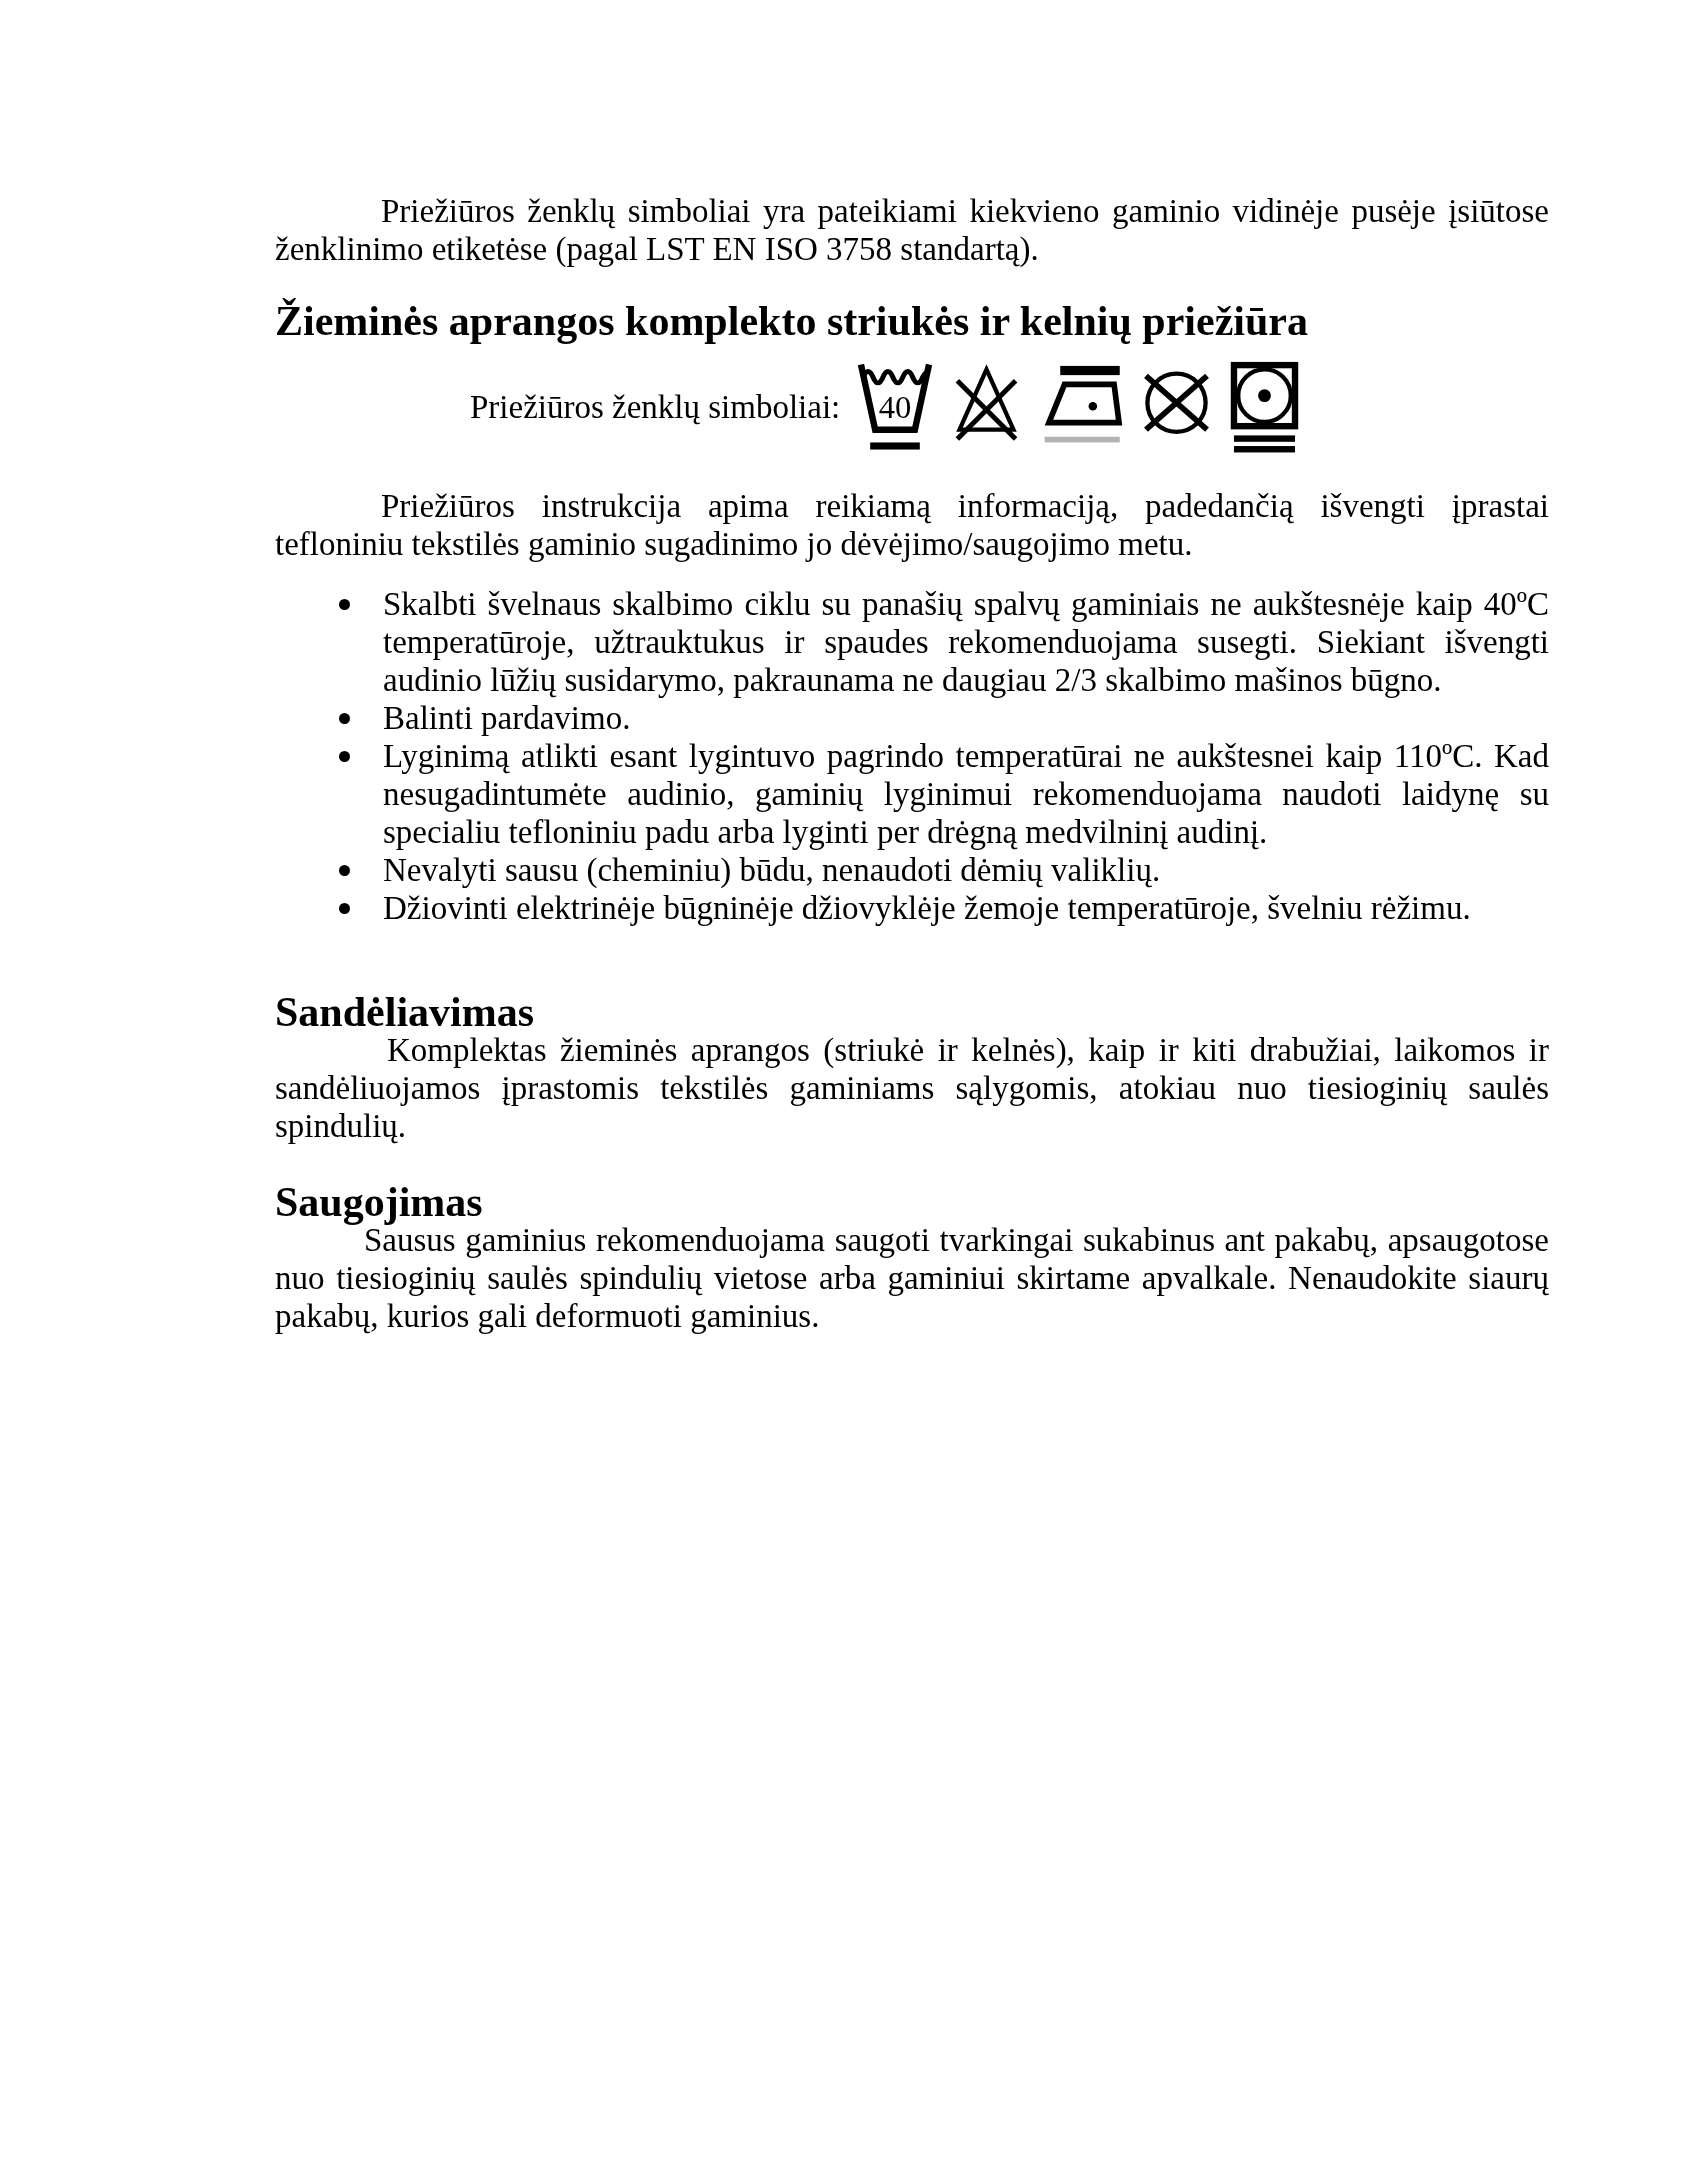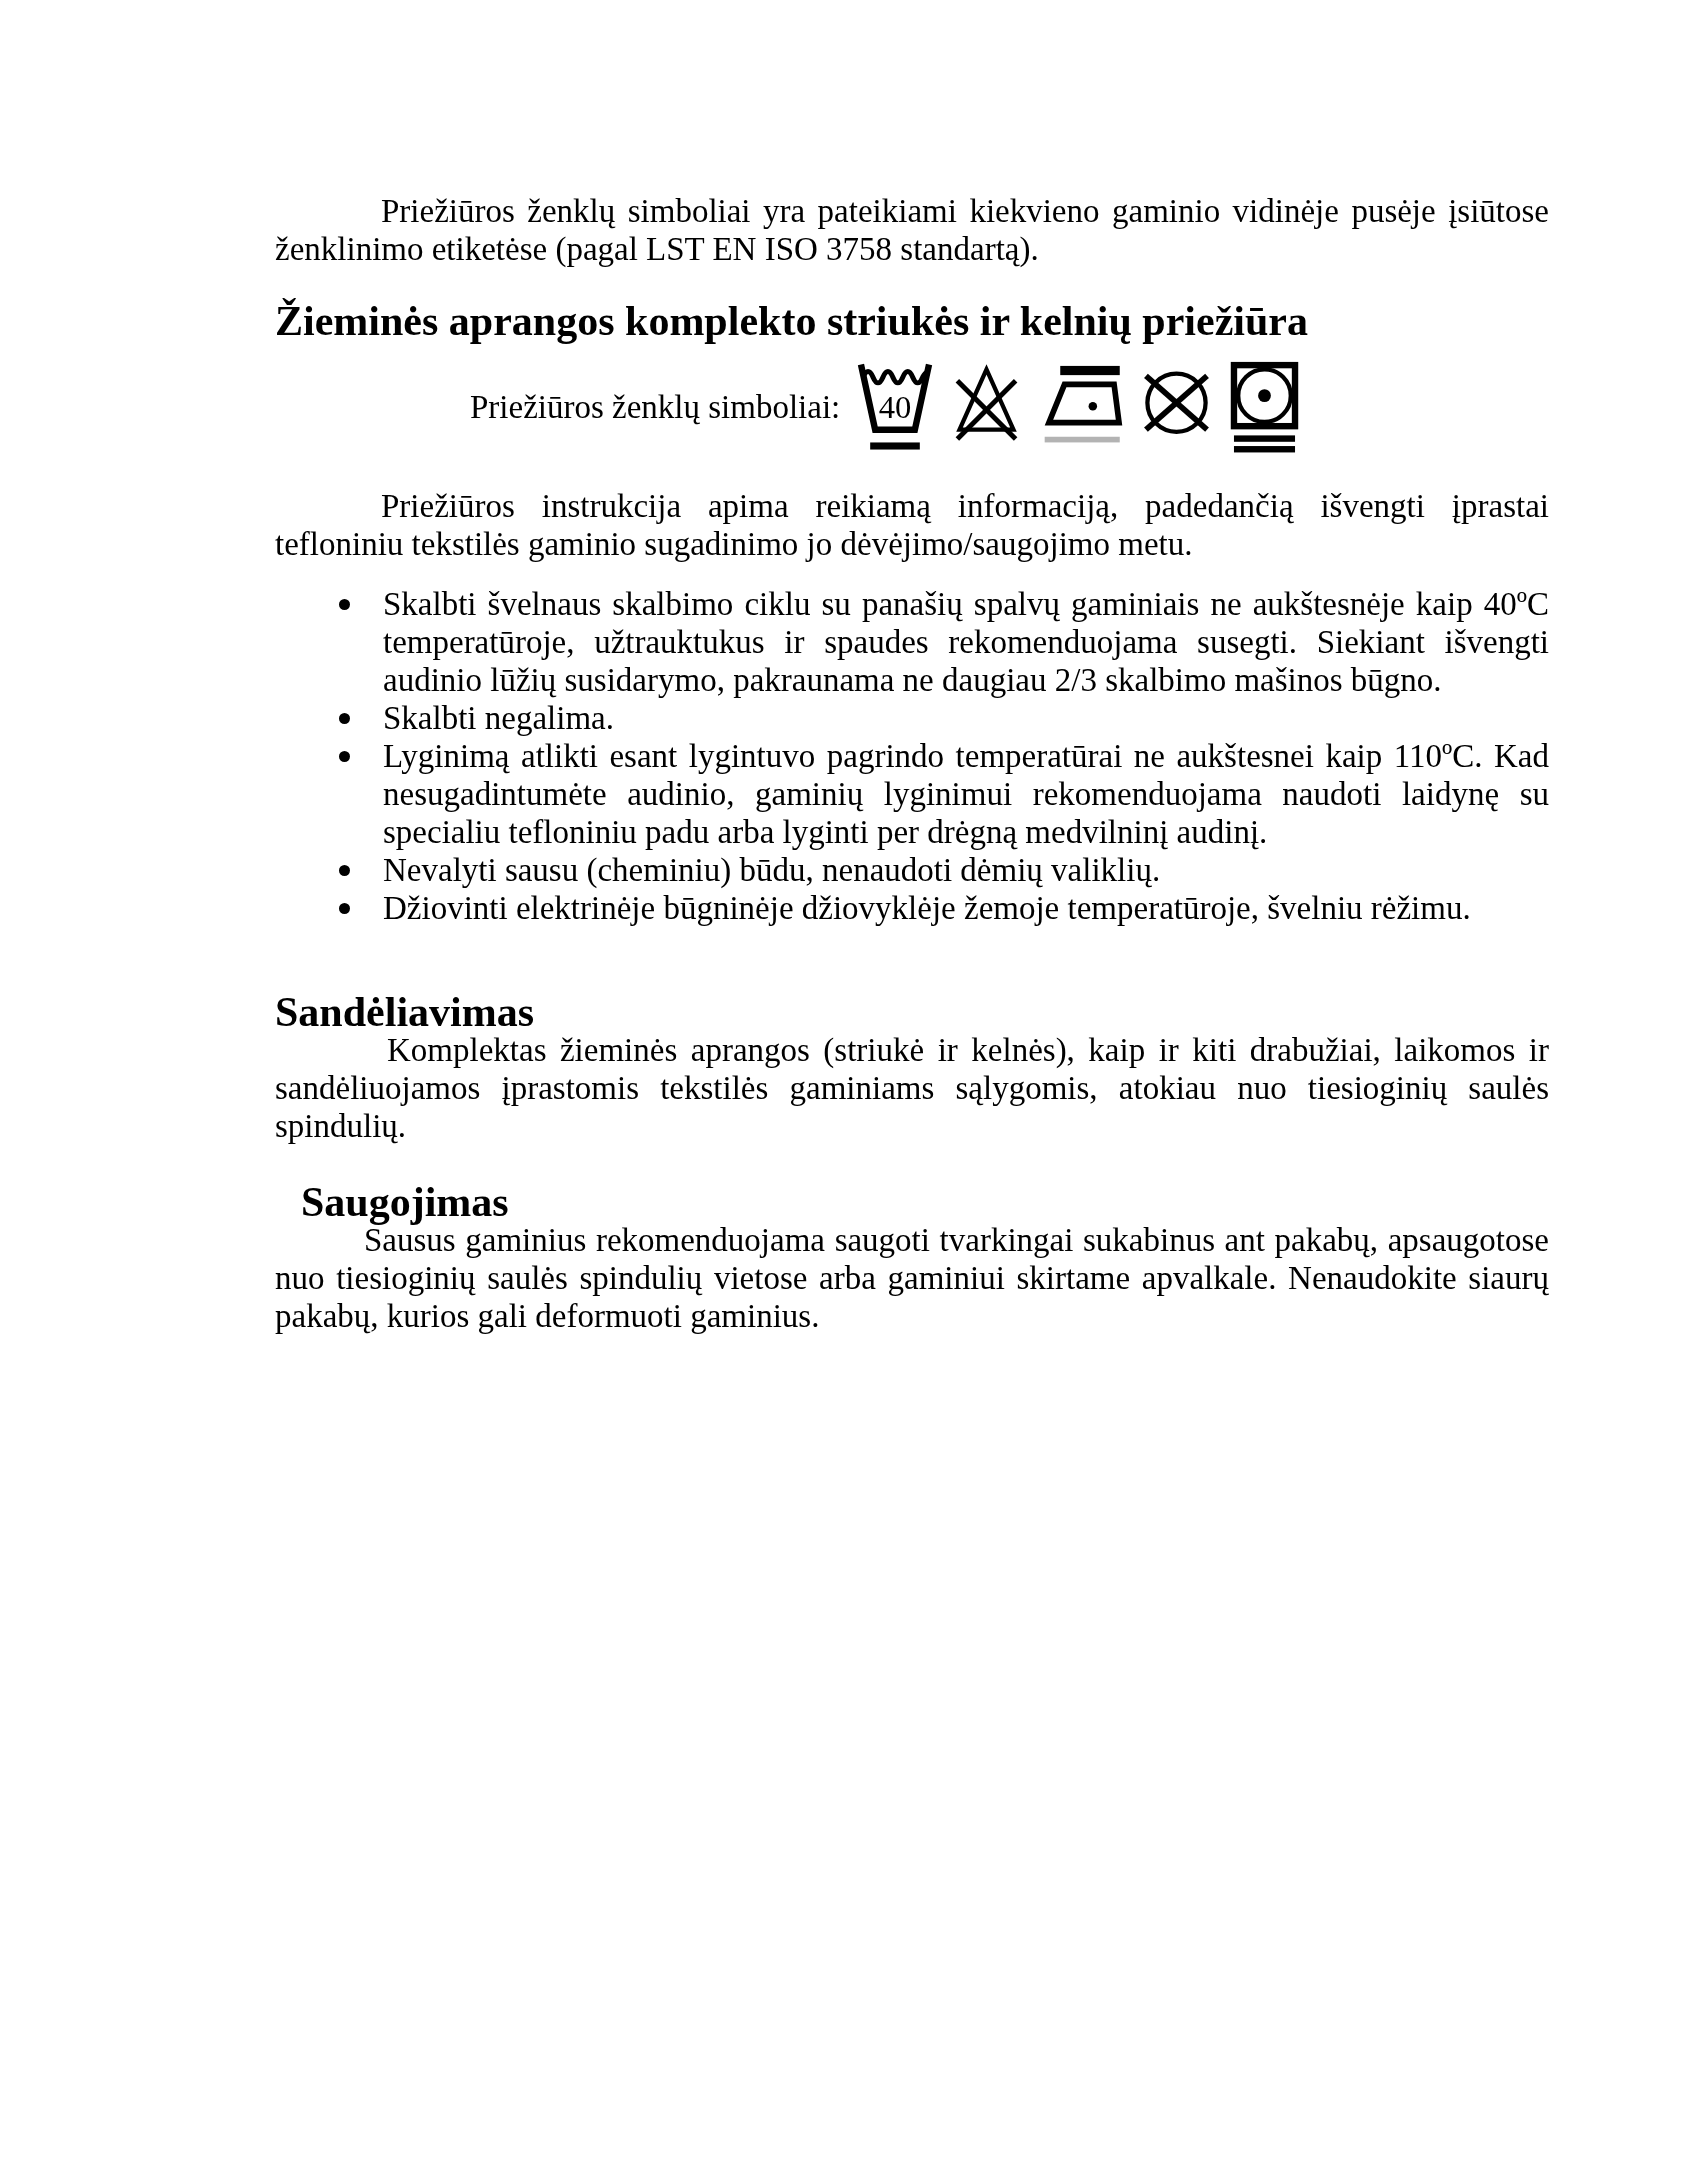--- a/index.html
+++ b/index.html
@@ -60,21 +60,21 @@
   .bullet-dot {
     position: absolute;
     left: 64px; top: 14px;
     width: 11.2px; height: 11.2px;
     border-radius: 50%;
     background: #000;
   }
 
   .storage-heading { margin-top: 66px; }
   .storage-para { text-indent: 112px; }
-  .safekeeping-heading { margin-top: 38px; margin-left: 26px; }
+  .safekeeping-heading { margin-top: 38px; }
   .safekeeping-para { text-indent: 89px; }
 
   .symtext {
     font-family: "Liberation Serif", serif;
     font-size: 46px;
   }
 </style>
 </head>
 <body>
 
@@ -130,21 +130,21 @@
 
     <p class="para care-info-para">Priežiūros instrukcija apima reikiamą informaciją, padedančią išvengti įprastai tefloniniu tekstilės gaminio sugadinimo jo dėvėjimo/saugojimo metu.</p>
 
     <ul class="bullet-list">
       <li>
         <span class="bullet-dot"></span>
         <span>Skalbti švelnaus skalbimo ciklu su panašių spalvų gaminiais ne aukštesnėje kaip 40ºC temperatūroje, užtrauktukus ir spaudes rekomenduojama susegti. Siekiant išvengti audinio lūžių susidarymo, pakraunama ne daugiau 2/3 skalbimo mašinos būgno.</span>
       </li>
       <li>
         <span class="bullet-dot"></span>
-        <span>Skalbti negalima.</span>
+        <span>Balinti pardavimo.</span>
       </li>
       <li>
         <span class="bullet-dot"></span>
         <span>Lyginimą atlikti esant lygintuvo pagrindo temperatūrai ne aukštesnei kaip 110ºC. Kad nesugadintumėte audinio, gaminių lyginimui rekomenduojama naudoti laidynę su specialiu tefloniniu padu arba lyginti per drėgną medvilninį audinį.</span>
       </li>
       <li>
         <span class="bullet-dot"></span>
         <span>Nevalyti sausu (cheminiu) būdu, nenaudoti dėmių valiklių.</span>
       </li>
       <li>

